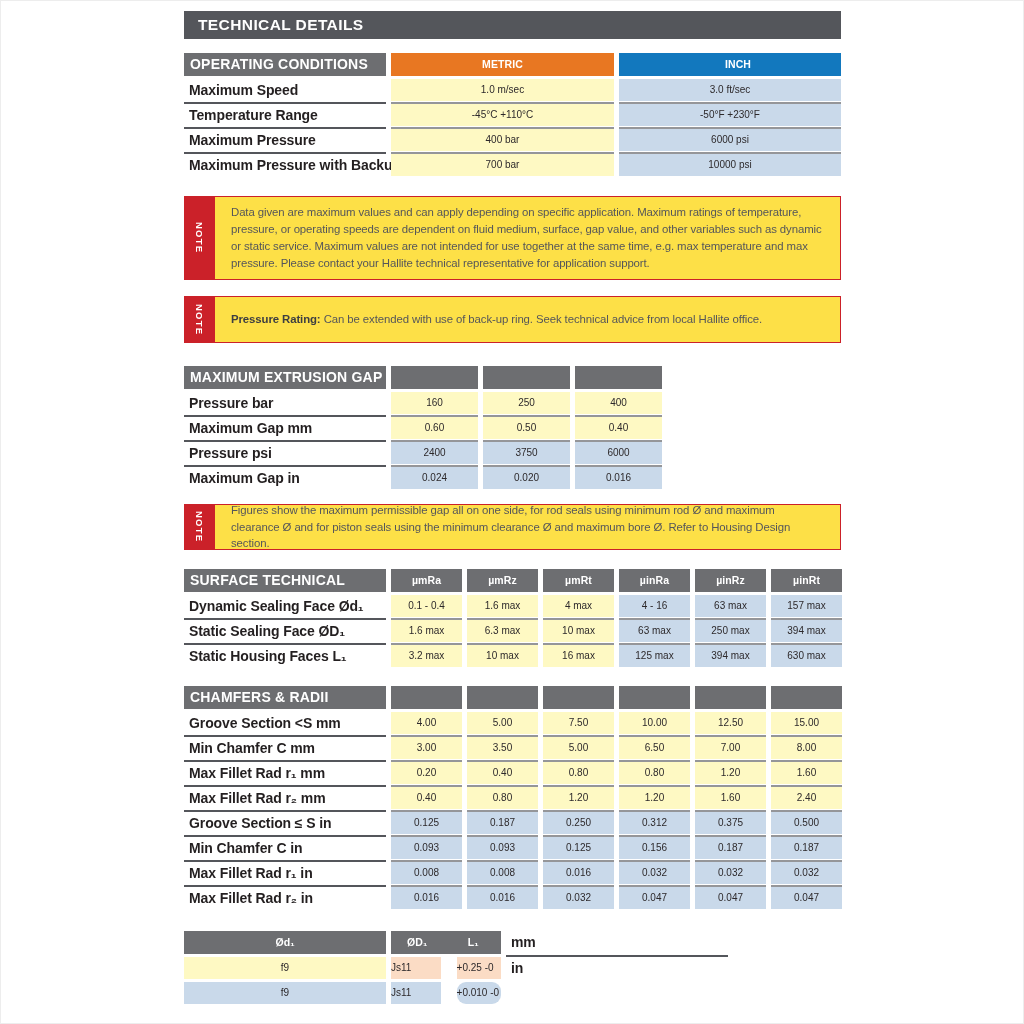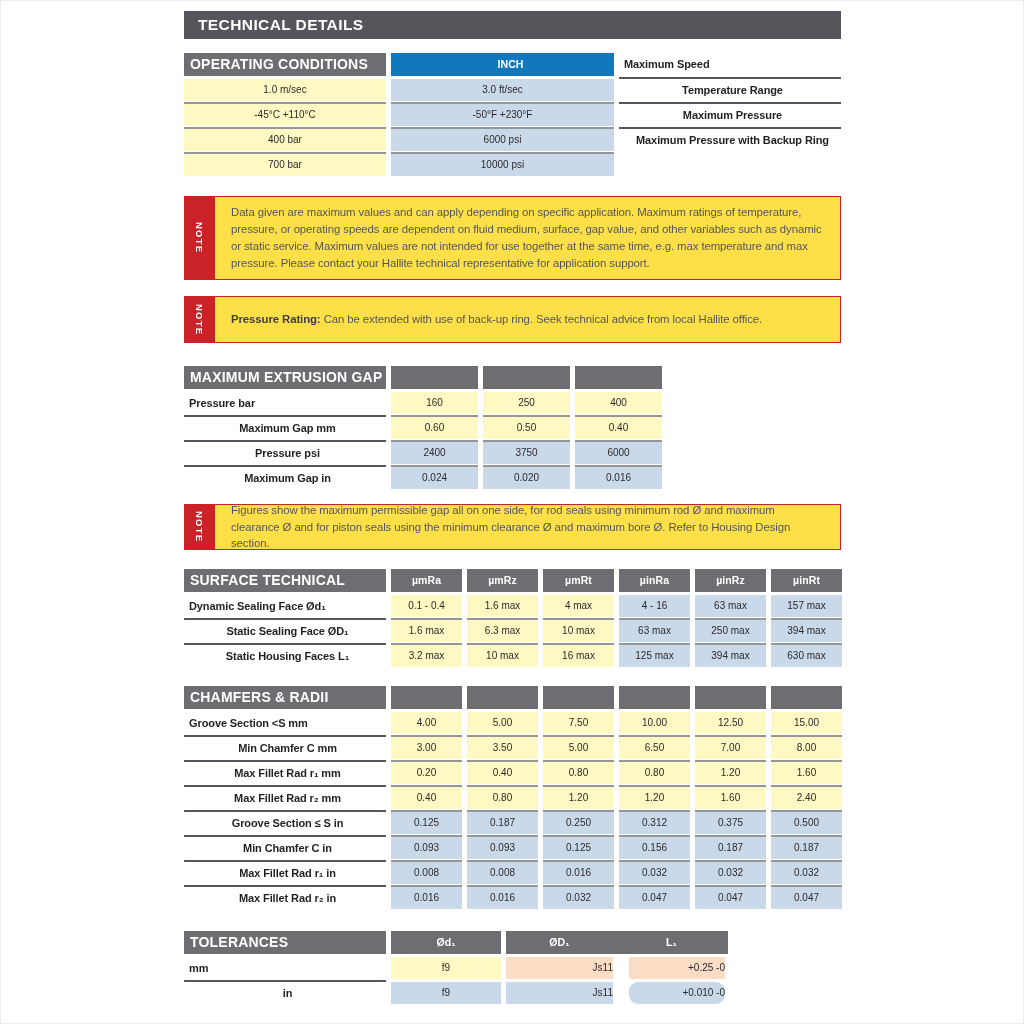--- a/index.html
+++ b/index.html
@@ -33,30 +33,30 @@
   .th.orange-h{background:#e87722;}
   .th.blue-h{background:#1278be;padding-left:16px;}
   .th.title-cell{text-align:left;padding-left:6px;letter-spacing:.2px;font-size:14px;}
   .th.split-h{display:flex;padding:0;}
   .th.split-h .sh{line-height:23px;text-align:center;}
   .th.split-h .sh.a{width:107px;}
   .th.split-h .sh.b{width:113px;margin-left:2px;}
 
   .td{line-height:22px;font-size:10px;}
   .td.label{
-    background:#fff;font-weight:bold;font-size:11px;color:#231f20;
+    background:#fff;font-weight:bold;font-size:14px;color:#231f20;
     padding-left:5px;letter-spacing:-.1px;white-space:nowrap;
   }
   .td.val{text-align:center;color:#2d292b;}
   .val.orange{background:#fef9c3;}
   .val.blue{background:#c9d9ea;}
   .td.split{display:flex;background:transparent;}
-  .td.split .sub{width:107px;text-align:right;}
+  .td.split .sub{width:107px;text-align:left;}
   .td.split .sub + .sub{width:96px;margin-left:16px;}
-  .line-label{box-shadow:0 -2px 0 0 #54565b;text-align:center;}
+  .line-label{box-shadow:0 -2px 0 0 #54565b;}
   .line-val{box-shadow:0 -2px 0 0 rgba(84,86,91,.62);}
 
   
   .note{display:flex;align-items:stretch;}
   .note.n1{margin-top:20px;height:84px;}
   .note.n2{margin-top:16px;height:47px;}
   .note.n3{margin-top:15px;height:46px;}
   .note-tab{
     width:30px;flex:none;background:#cb2129;
     display:flex;align-items:center;justify-content:center;
@@ -74,20 +74,21 @@
 </style>
 </head>
 <body>
 
 <div class="page">
 
   <div class="title-bar">TECHNICAL DETAILS</div>
 
   <section class="grid t-op">
       <div class="th title-cell">OPERATING CONDITIONS</div>
+      <div class="th orange-h">METRIC</div>
       <div class="th blue-h">INCH</div>
       <div class="td label">Maximum Speed</div>
       <div class="td val orange">1.0 m/sec</div>
       <div class="td val blue">3.0 ft/sec</div>
       <div class="td label line-label">Temperature Range</div>
       <div class="td val orange line-val">-45°C +110°C</div>
       <div class="td val blue line-val">-50°F +230°F</div>
       <div class="td label line-label">Maximum Pressure</div>
       <div class="td val orange line-val">400 bar</div>
       <div class="td val blue line-val">6000 psi</div>
@@ -237,21 +238,20 @@
       <div class="td label line-label">Max Fillet Rad  r₂ in</div>
       <div class="td val blue line-val">0.016</div>
       <div class="td val blue line-val">0.016</div>
       <div class="td val blue line-val">0.032</div>
       <div class="td val blue line-val">0.047</div>
       <div class="td val blue line-val">0.047</div>
       <div class="td val blue line-val">0.047</div>
     </section>
 
   <section class="grid t-tol">
-      <div class="th title-cell">TOLERANCES</div>
       <div class="th ">Ød₁</div>
       <div class="th split-h">
         <div class="sh a">ØD₁</div>
         <div class="sh b">L₁</div>
       </div>
       <div class="td label">mm</div>
       <div class="td val orange">f9</div>
       <div class="td split">
         <div class="sub orange val-o" style="background: rgb(251, 220, 197); line-height: 22px; font-size: 10px; color: rgb(45, 41, 43);">Js11</div>
         <div class="sub orange val-o" style="background: rgb(251, 220, 197); line-height: 22px; font-size: 10px; color: rgb(45, 41, 43);">+0.25 -0</div>

